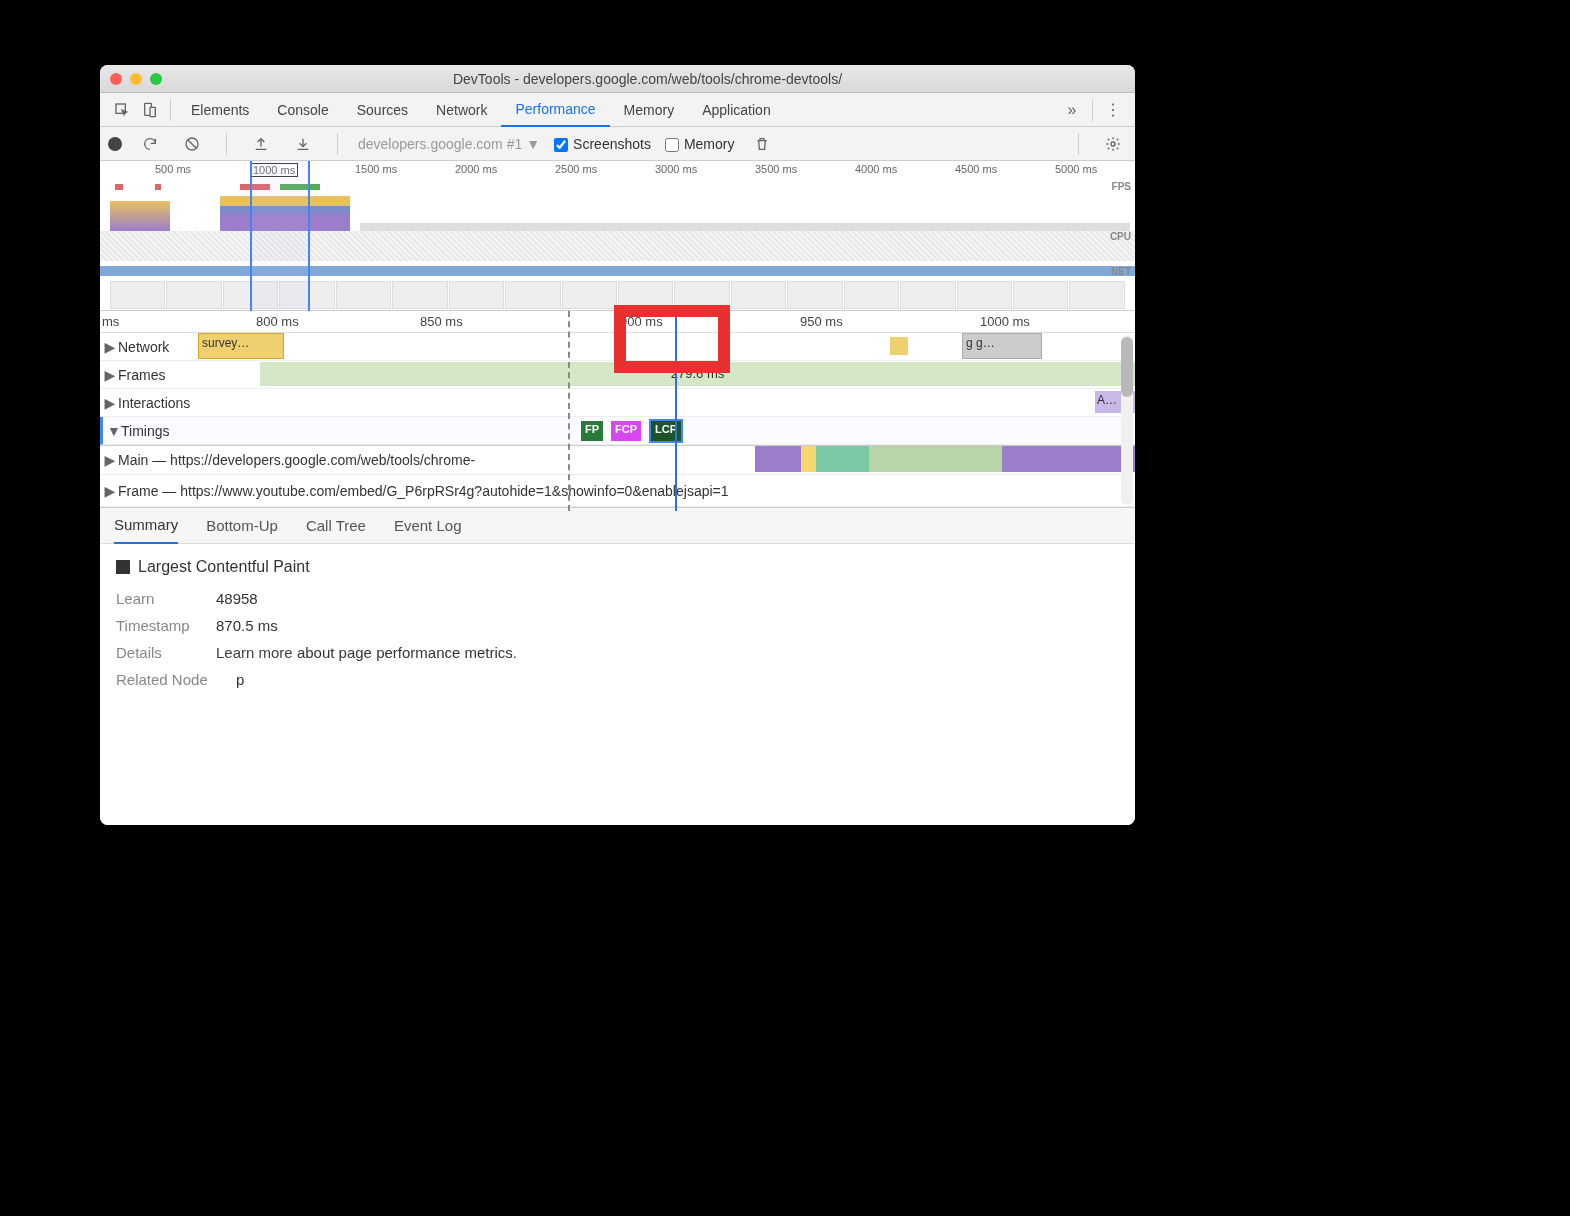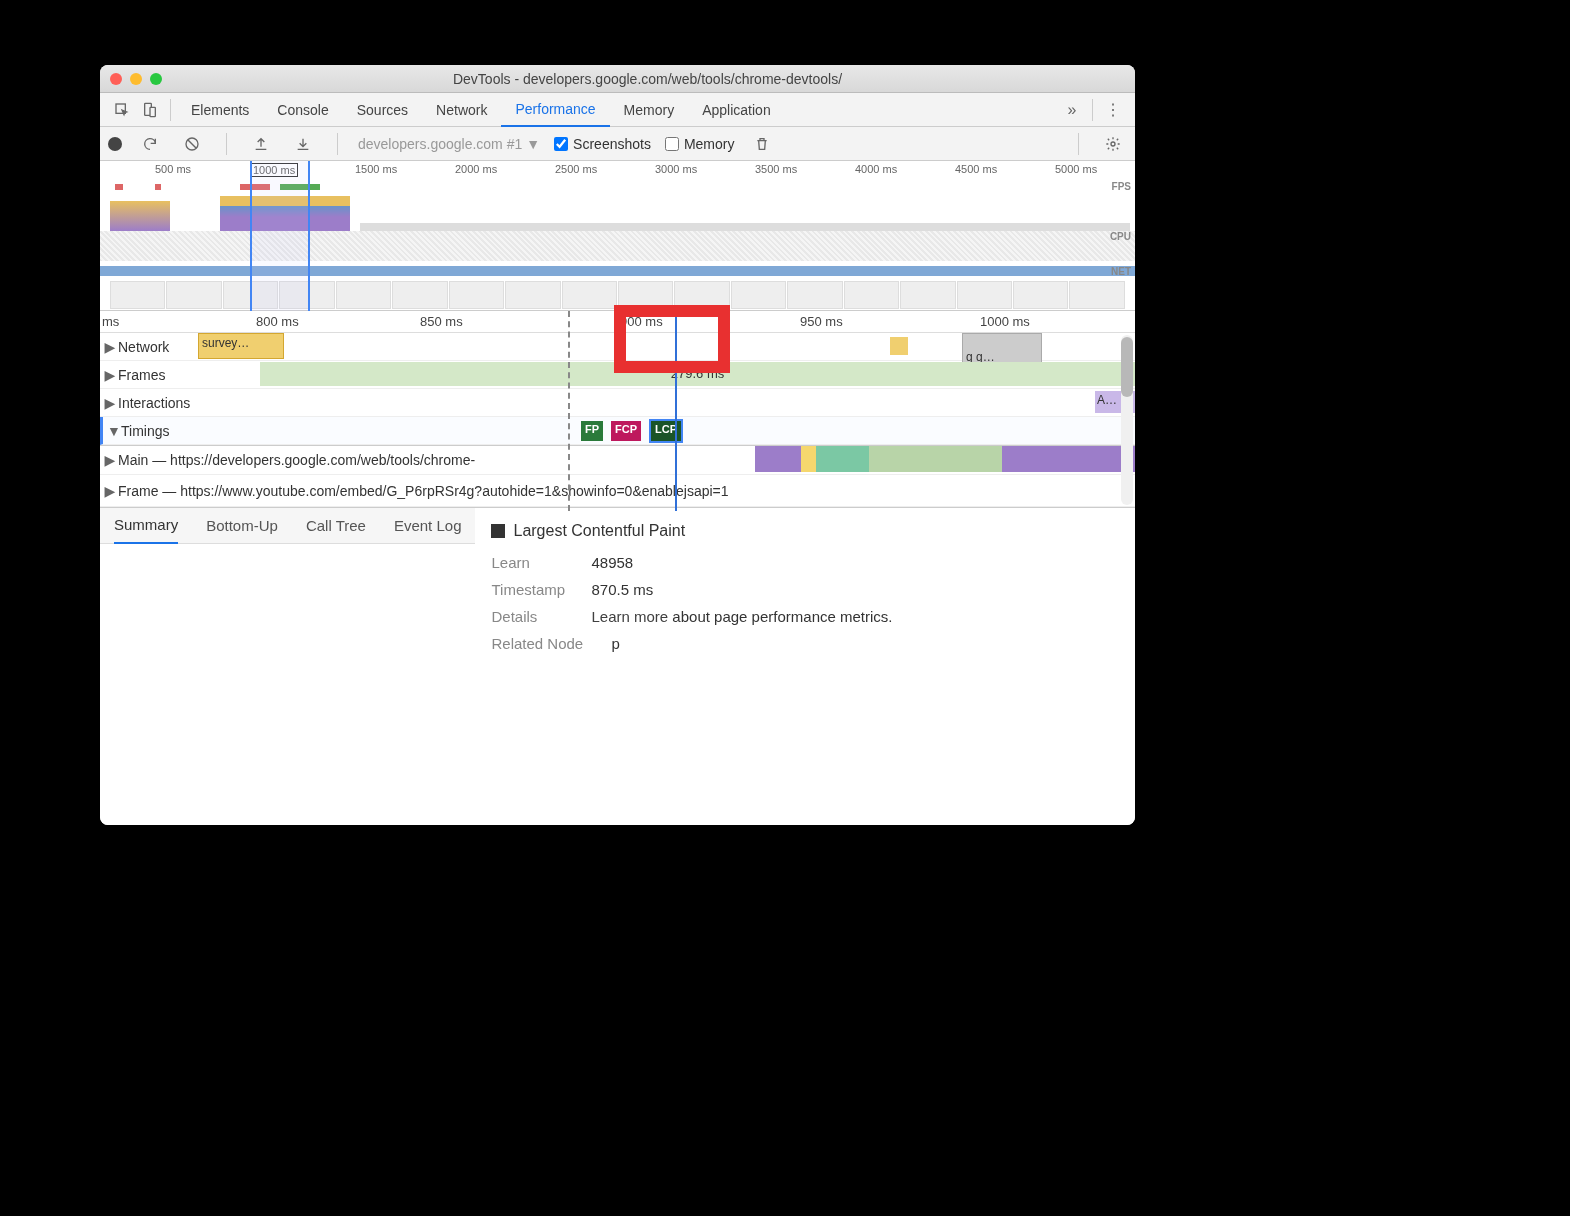--- a/index.html
+++ b/index.html
@@ -9,50 +9,50 @@
 .tldot{width:12px;height:12px;border-radius:50%;margin-right:8px}
 .title{flex:1;text-align:center;color:#444;font-size:14px}
 .tabbar{height:34px;display:flex;align-items:center;border-bottom:1px solid #ccc;padding:0 8px;background:#f3f3f3}
 .icbtn{width:28px;height:28px;display:flex;align-items:center;justify-content:center;color:#666}
 .sep{width:1px;height:22px;background:#ccc;margin:0 6px}
 .tab{padding:0 14px;height:34px;display:flex;align-items:center;color:#444;font-size:14px;cursor:pointer}
 .tab.act{color:#1a73e8;border-bottom:2px solid #1a73e8}
 .toolbar{height:34px;display:flex;align-items:center;padding:0 8px;border-bottom:1px solid #ccc;background:#f3f3f3;gap:14px}
 .rec{width:14px;height:14px;border-radius:50%;background:#444}
 .dd{color:#999;font-size:14px;display:flex;align-items:center;gap:4px}
-.cb{display:flex;align-items:center;gap:5px;font-size:14px;color:#333}
+.cb{display:flex;align-items:flex-end;gap:5px;font-size:14px;color:#333}
 .cb input{width:14px;height:14px}
 .overview{height:150px;border-bottom:1px solid #ccc;position:relative;background:#fff}
 .ovticks{height:18px;position:relative;font-size:11px;color:#666}
 .ovticks span{position:absolute;top:2px}
 .ovlabel{position:absolute;right:4px;font-size:10px;color:#888;font-weight:bold}
 .ovfps{top:20px;height:12px}
 .ovcpu{top:70px;height:30px;background:repeating-linear-gradient(45deg,#e8e8e8,#e8e8e8 2px,#f5f5f5 2px,#f5f5f5 4px)}
 .ovnet{top:105px;height:10px;background:#7fa8d6}
 .ovstrip{position:absolute;left:0;right:0}
 .ovthumbs{top:120px;height:28px;display:flex;gap:1px;padding:0 10px}
 .ovthumbs div{flex:1;background:#eee;border:1px solid #ddd}
 .ovsel{position:absolute;left:150px;top:0;width:60px;height:150px;border-left:2px solid #4285f4;border-right:2px solid #4285f4;background:rgba(200,200,255,.1)}
 .detail{flex:0 0 auto;position:relative}
 .ruler{height:22px;border-bottom:1px solid #ddd;position:relative;font-size:13px;color:#444}
 .ruler span{position:absolute;top:3px}
 .row{height:28px;border-bottom:1px solid #eee;display:flex;align-items:center;font-size:14px;color:#333;padding-left:4px;position:relative}
 .arr{display:inline-block;width:12px;text-align:center;color:#666;margin-right:2px}
 .netblk{position:absolute;left:98px;top:0;height:26px;width:86px;background:#f0cf6f;border:1px solid #d4a730;font-size:12px;padding:2px 3px;overflow:hidden}
 .netblk2{position:absolute;left:790px;top:4px;height:18px;width:18px;background:#f0cf6f}
-.netblk3{position:absolute;left:862px;top:0;height:26px;width:80px;background:#ccc;border:1px solid #aaa;font-size:12px;padding:16px 3px;overflow:hidden}
+.netblk3{position:absolute;left:862px;top:0;height:26px;width:80px;background:#ccc;border:1px solid #aaa;font-size:12px;padding:2px 3px;overflow:hidden}
 .frameblk{position:absolute;left:160px;right:0;top:1px;height:24px;background:#d4e8c8;text-align:center;font-size:13px;color:#333;line-height:24px}
 .intrblk{position:absolute;right:0;top:2px;height:22px;width:40px;background:#c9b8e8;font-size:12px;padding:2px;overflow:hidden}
 .timings{position:relative}
 .tm{position:absolute;top:4px;height:20px;font-size:11px;color:#fff;padding:2px 4px;font-weight:bold}
 .mainblk{position:absolute;right:0;top:0;height:26px;width:380px;background:linear-gradient(90deg,#9c7dc9 0%,#9c7dc9 12%,#f5d76e 12%,#f5d76e 16%,#7bc8a4 16%,#7bc8a4 30%,#b8d4a8 30%,#b8d4a8 65%,#9c7dc9 65%)}
 .redbox{position:absolute;left:514px;top:240px;width:116px;height:68px;border:12px solid #e83030;z-index:10;pointer-events:none}
 .playhead{position:absolute;left:575px;top:155px;width:2px;height:250px;background:#3070d8;z-index:5}
 .dashline{position:absolute;left:468px;top:155px;width:0;height:250px;border-left:2px dashed #888;z-index:4}
-.bottom{flex:1;display:flex;flex-direction:row;border-top:1px solid #ccc;background:#fff}
+.bottom{flex:1;display:flex;flex-direction:column;border-top:1px solid #ccc;background:#fff}
 .btabs{height:36px;display:flex;align-items:center;gap:28px;padding:0 14px;border-bottom:1px solid #ddd;font-size:15px;color:#555;background:#f6f6f6}
 .btab{height:36px;display:flex;align-items:center;cursor:pointer}
 .btab.act{color:#333;border-bottom:2px solid #1a73e8}
 .summary{padding:14px 16px;font-size:15px;color:#333}
 .sumhdr{display:flex;align-items:center;gap:8px;font-size:16px;margin-bottom:14px}
 .sumhdr .sq{width:14px;height:14px;background:#333}
 .kv{display:flex;gap:10px;margin-bottom:10px}
 .kv .k{color:#888;min-width:90px}
 .link{color:#404040;cursor:pointer}
 .scrollbar{position:absolute;right:2px;top:158px;width:12px;height:230px;background:#f0f0f0;border-radius:6px}
@@ -228,21 +228,21 @@
     <div class="row">
       <span class="arr">▶</span>
       <span>Interactions</span>
       <div class="intrblk">A…</div>
     </div>
 
     <div class="row timings" style="border-left:3px solid #4285f4;background:#fafcff">
       <span class="arr">▼</span>
       <span>Timings</span>
       <div class="tm" style="left:478px;background:#2a7a3a">FP</div>
-      <div class="tm" style="left:508px;background:#be185d">FCP</div>
+      <div class="tm" style="left:508px;background:#d946ef">FCP</div>
       <div class="tm" style="left:548px;background:#1a5428;outline:2px solid #4285f4">LCP</div>
     </div>
 
     <div class="row" style="height:30px;border-top:1px solid #ccc">
       <span class="arr">▶</span>
       <span>Main — https://developers.google.com/web/tools/chrome-</span>
       <div class="mainblk"></div>
     </div>
     <div class="row" style="height:32px">
       <span class="arr">▶</span>

